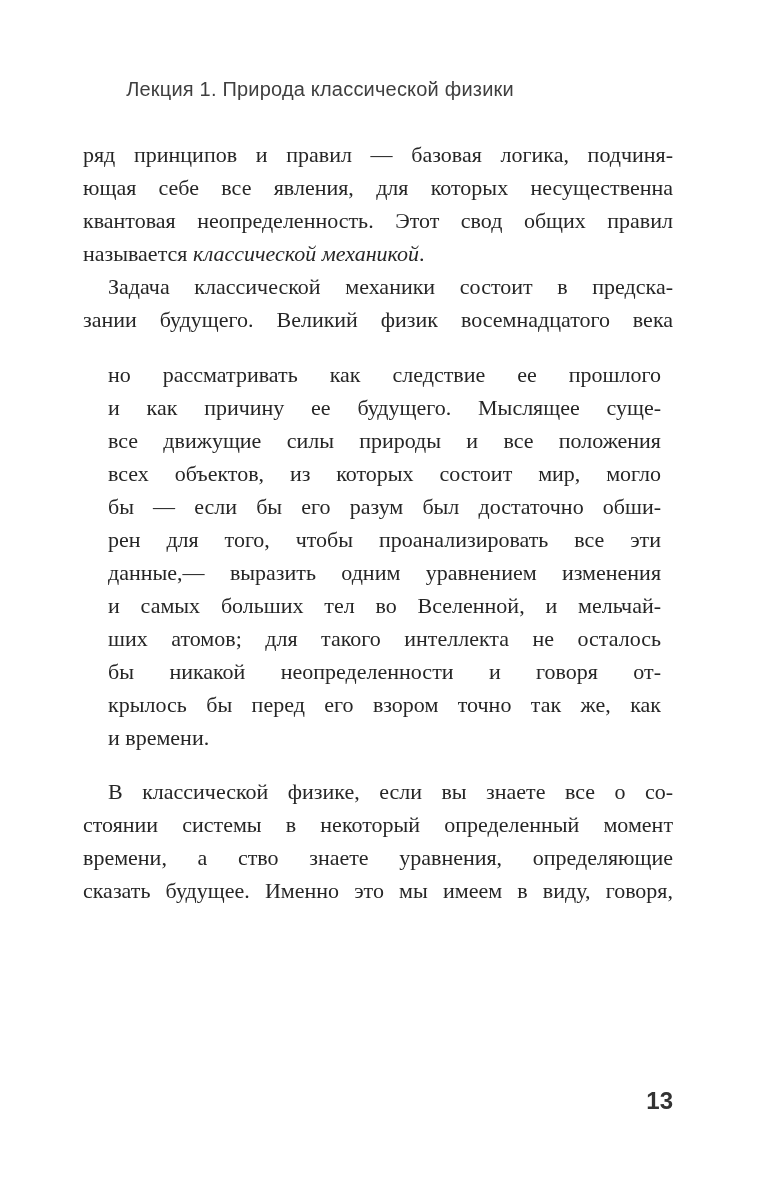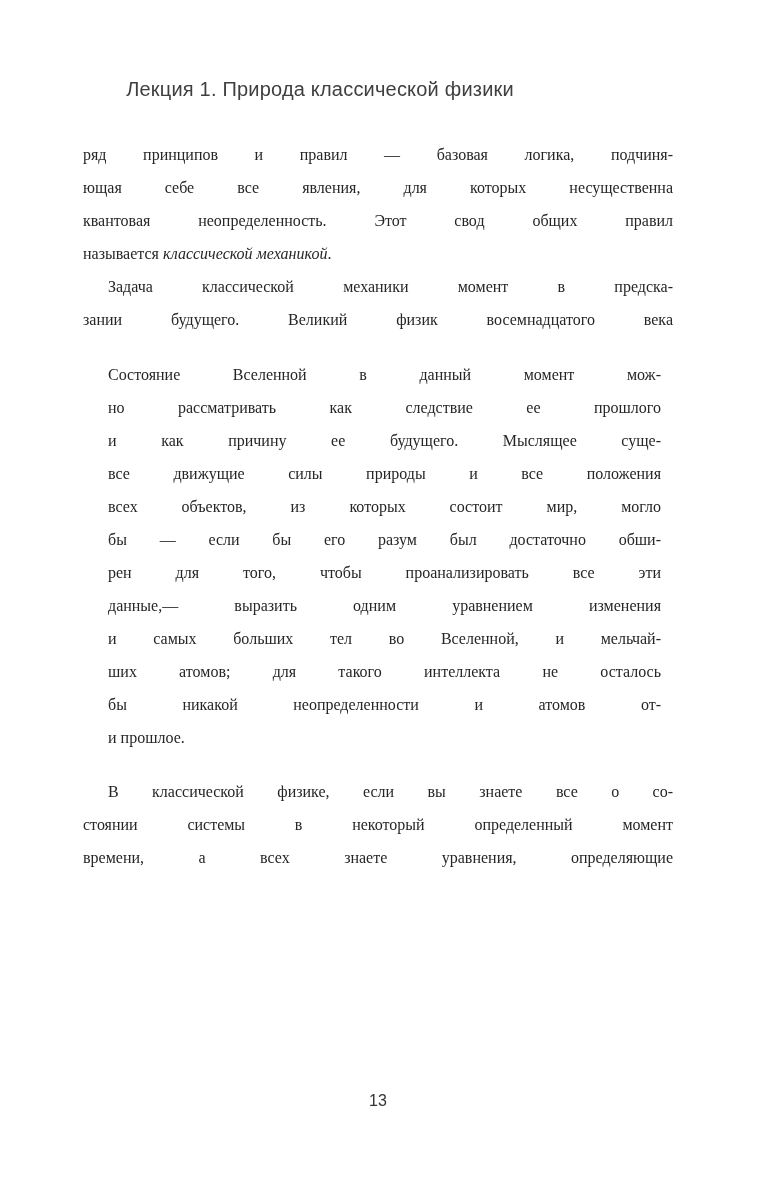--- a/index.html
+++ b/index.html
@@ -15,75 +15,76 @@
     text-align: center;
     font-family: "Liberation Sans", "DejaVu Sans", sans-serif;
     font-size: 20px; font-weight: 400;
     color: #3f3f3f;
     letter-spacing: 0.2px;
   }
   .text-block {
     position: absolute;
     left: 83px; top: 138px; width: 590px;
     font-family: "Liberation Serif", "DejaVu Serif", serif;
-    font-size: 16px;
+    font-size: 22px;
     color: #262626;
   }
   .line {
     line-height: 33px;
     text-align: justify;
     text-align-last: justify;
   }
   .line.no-stretch { text-align-last: left; }
   .para.indented .line:first-child { text-indent: 25px; }
   .para.quote { margin: 22px 12px 21px 25px; }
   .para.quote .line { line-height: 33px; }
   em { font-style: italic; }
   .folio {
     position: absolute;
     left: 83px; top: 1089px; width: 590px;
-    text-align: center;
+    text-align: right;
     font-family: "Liberation Sans", "DejaVu Sans", sans-serif;
-    font-size: 16px; font-weight: 400;
+    font-size: 24px; font-weight: 700;
     color: #333333;
     line-height: 24px;
   }
 </style>
 </head>
 <body>
 
 <div class="page">
   <div class="running-head">Лекция 1. Природа классической физики</div>
 
   <div class="text-block">
       <div class="para body">
         <div class="line"><span>ряд принципов и правил — базовая логика, подчиня-</span></div>
         <div class="line"><span>ющая себе все явления, для которых несущественна</span></div>
         <div class="line"><span>квантовая неопределенность. Этот свод общих правил</span></div>
         <div class="line no-stretch"><span>называется </span><em>классической механикой</em><span>.</span></div>
       </div>
       <div class="para body indented">
-        <div class="line"><span>Задача классической механики момент в предска-</span></div>
+        <div class="line"><span>Задача классической механики состоит в предска-</span></div>
         <div class="line"><span>зании будущего. Великий физик восемнадцатого века</span></div>
       </div>
       <div class="para quote">
-        <div class="line"><span>Состояние Вселенной в данный момент мож-</span></div>
         <div class="line"><span>но рассматривать как следствие ее прошлого</span></div>
         <div class="line"><span>и как причину ее будущего. Мыслящее суще-</span></div>
         <div class="line"><span>все движущие силы природы и все положения</span></div>
         <div class="line"><span>всех объектов, из которых состоит мир, могло</span></div>
         <div class="line"><span>бы — если бы его разум был достаточно обши-</span></div>
         <div class="line"><span>рен для того, чтобы проанализировать все эти</span></div>
         <div class="line"><span>данные,— выразить одним уравнением изменения</span></div>
         <div class="line"><span>и самых больших тел во Вселенной, и мельчай-</span></div>
         <div class="line"><span>ших атомов; для такого интеллекта не осталось</span></div>
-        <div class="line"><span>бы никакой неопределенности и атомов от-</span></div>
-        <div class="line no-stretch"><span>и прошлое.</span></div>
+        <div class="line"><span>бы никакой неопределенности и говоря от-</span></div>
+        <div class="line"><span>крылось бы перед его взором точно так же, как</span></div>
+        <div class="line no-stretch"><span>и времени.</span></div>
       </div>
       <div class="para body indented">
         <div class="line"><span>В классической физике, если вы знаете все о со-</span></div>
         <div class="line"><span>стоянии системы в некоторый определенный момент</span></div>
-        <div class="line"><span>времени, а всех знаете уравнения, определяющие</span></div>
+        <div class="line"><span>времени, а ство знаете уравнения, определяющие</span></div>
+        <div class="line"><span>сказать будущее. Именно это мы имеем в виду, говоря,</span></div>
       </div>
     </div>
 
   <div class="folio">13</div>
 </div>
 
 </body></html>

